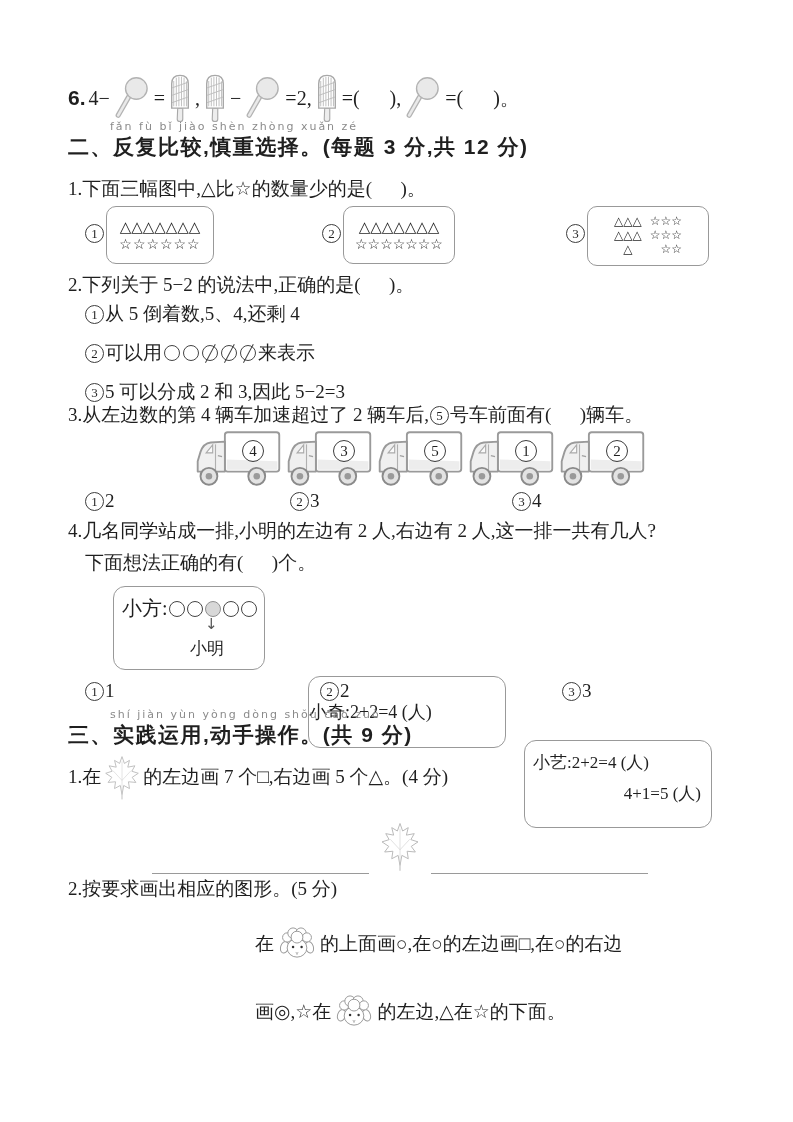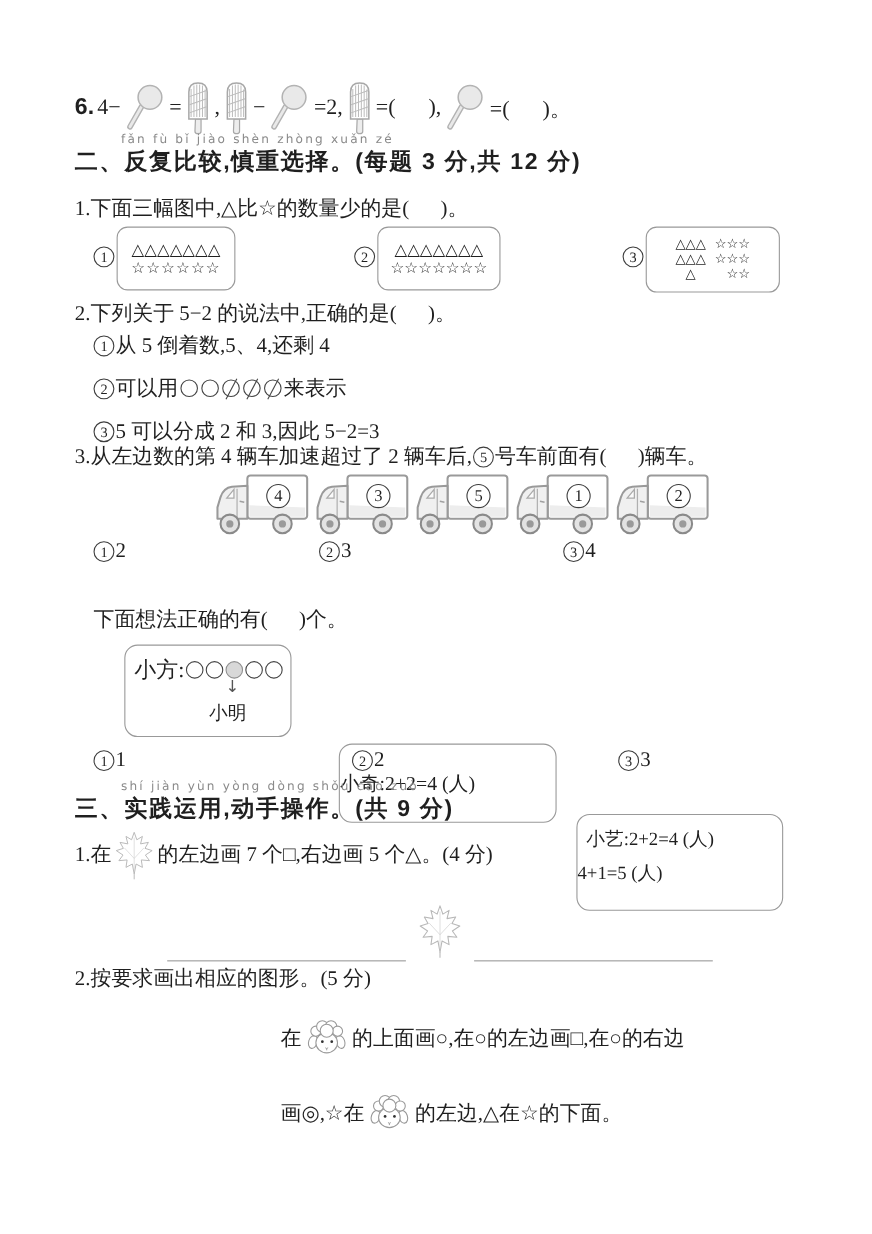--- a/index.html
+++ b/index.html
@@ -222,20 +222,21 @@
   </div>
   <div class="abs optline" style="left:290px;top:490px;">
     <span class="circled">2</span>
       <span>3</span>
   </div>
   <div class="abs optline" style="left:512px;top:490px;">
     <span class="circled">3</span>
       <span>4</span>
   </div>
 
+  <div class="abs qtext" style="left:68px;top:518px;">4.几名同学站成一排,小明的左边有 2 人,右边有 2 人,这一排一共有几人?</div>
   <div class="abs qtext" style="left:85px;top:550px;">下面想法正确的有(&nbsp;&nbsp;&nbsp;&nbsp;&nbsp;&nbsp;)个。</div>
 
   <div class="qbox abs" style="left:113px;top:586px;width:152px;height:84px;">
     <div class="row-flex" style="margin:8px 0 0 8px;font-size:20px;">
       <span>小方:</span>
         <span class="pcircle"></span>
         <span class="pcircle"></span>
         <span class="pcircle filled"></span>
         <span class="pcircle"></span>
         <span class="pcircle"></span>
@@ -244,21 +245,21 @@
     <span class="abs" style="left:76px;top:50px;font-size:17px;">小明</span>
   </div>
 
   <div class="qbox abs row-flex" style="left:308px;top:592px;width:198px;height:72px;padding-left:0;font-size:18px;">
     <span>小奇:</span>
       <span>2+2=4 (人)</span>
   </div>
 
   <div class="qbox abs" style="left:524px;top:584px;width:188px;height:88px;font-size:17px;">
     <div style="margin:10px 0 0 8px;"><span>小艺:</span><span>2+2=4 (人)</span></div>
-    <div style="margin:8px 10px 0 0;">4+1=5 (人)</div>
+    <div style="margin:8px 10px 0 0;text-align:right;">4+1=5 (人)</div>
   </div>
 
   <div class="abs optline" style="left:85px;top:680px;">
     <span class="circled">1</span>
       <span>1</span>
   </div>
   <div class="abs optline" style="left:320px;top:680px;">
     <span class="circled">2</span>
       <span>2</span>
   </div>

